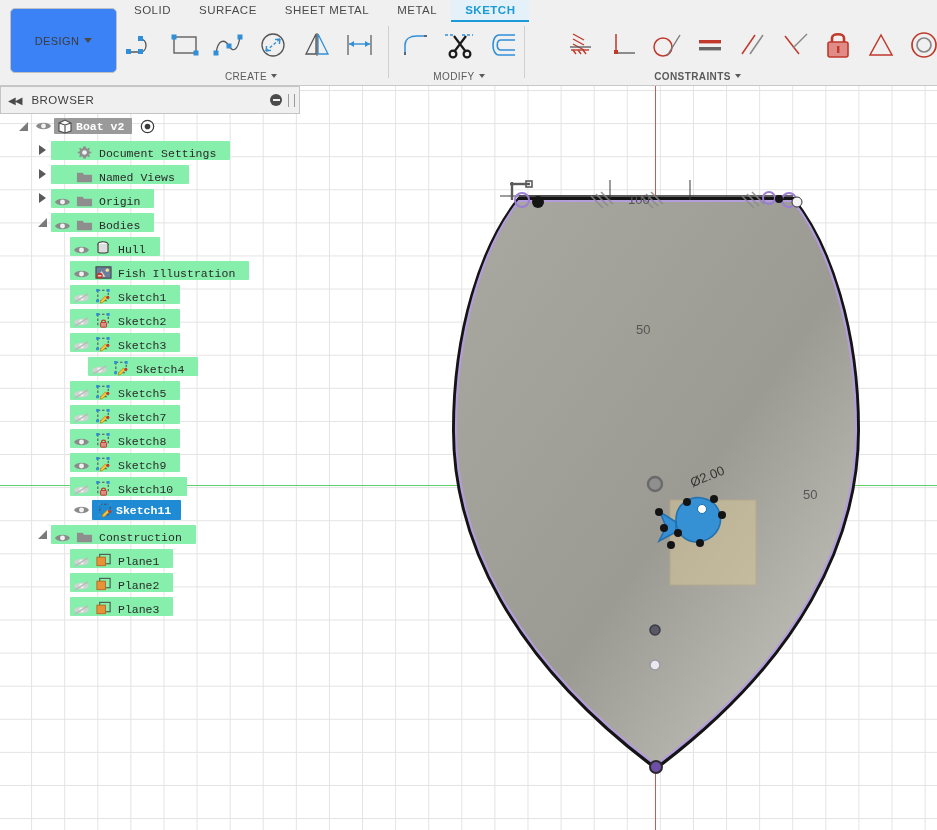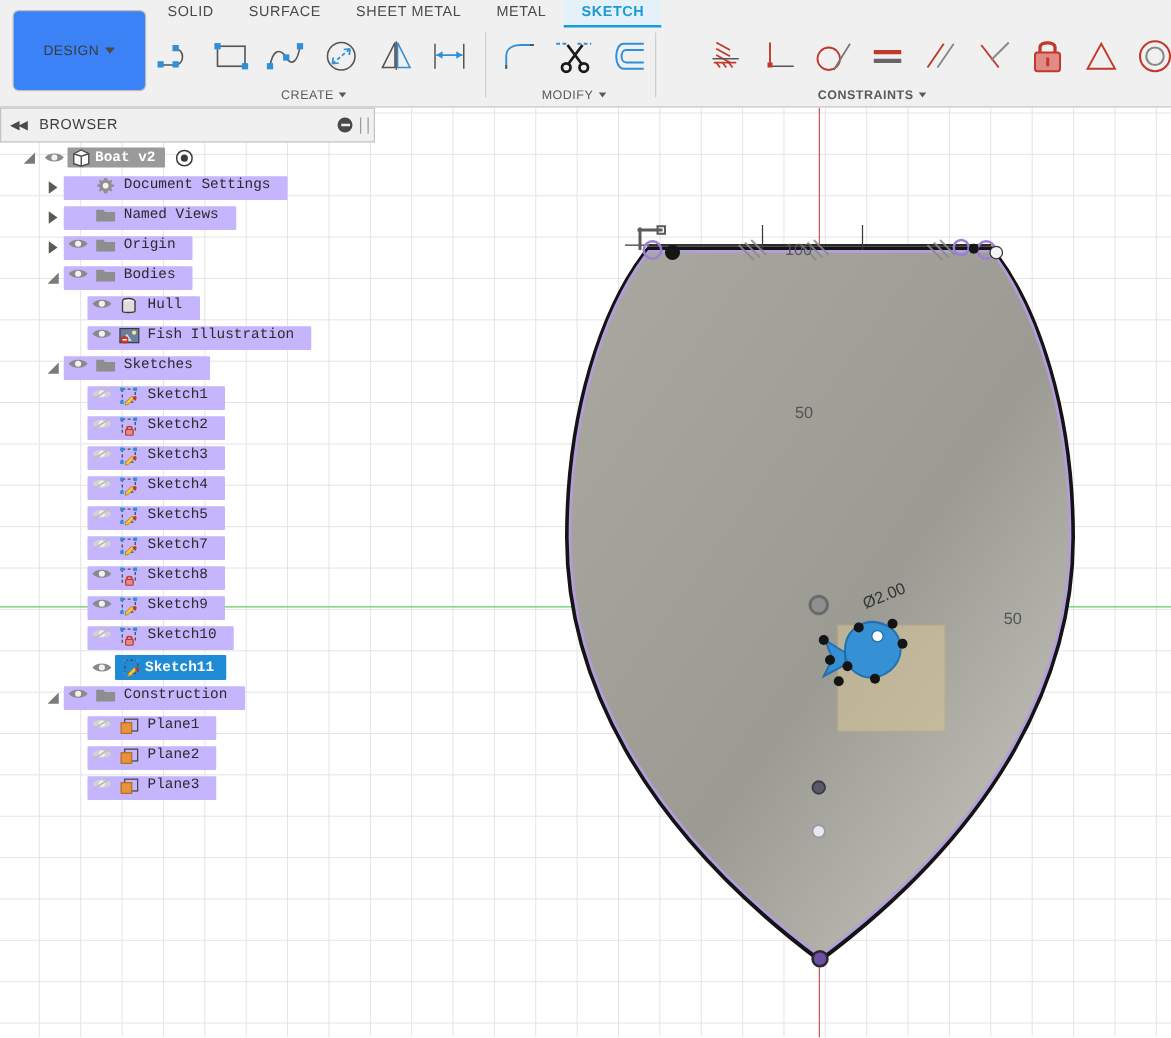--- a/index.html
+++ b/index.html
@@ -56,21 +56,21 @@
   #browser .btitle{margin-left:10px;font-size:11.5px;color:#3d3d3d;letter-spacing:.5px;}
   #browser .minus{
     position:absolute;right:17px;width:12px;height:12px;border-radius:50%;
     background:#4a4a4a;display:flex;align-items:center;justify-content:center;
   }
   #browser .minus i{display:block;width:7px;height:1.6px;background:#f0f0f0;}
   #browser .grip{position:absolute;right:4px;width:5px;height:13px;border-left:1px solid #9a9a9a;border-right:1px solid #9a9a9a;}
 
   #tree{position:absolute;left:0;top:114px;width:300px;}
   .row{height:24px;display:flex;align-items:center;position:relative;font-size:11.5px;color:#2b2b2b;white-space:nowrap;font-family:Liberation Mono, monospace;}
-  .row .hl{display:flex;align-items:flex-start;background:#c4b5fd;height:19px;border-radius:1px;padding-right:8px;}
+  .row .hl{display:flex;align-items:flex-end;background:#86efac;height:19px;border-radius:1px;padding-right:8px;}
   .arrow{width:18px;display:flex;align-items:center;justify-content:center;}
   .arrow .tri-c{width:0;height:0;border-top:5px solid transparent;border-bottom:5px solid transparent;border-left:7px solid #5a5a5a;}
   .arrow .tri-o{
     width:0;height:0;border-left:9px solid transparent;border-bottom:9px solid #7a7a7a;
   }
   .eye{width:22px;display:flex;align-items:center;justify-content:center;}
   .ico{width:22px;display:flex;align-items:center;justify-content:center;}
   .lbl{padding-left:4px;padding-right:6px;}
   .selbar{background:#1e8bd4;color:#ffffff;font-weight:bold;padding:2px 10px 2px 2px;display:flex;align-items:center;border-radius:1px;}
   .rootbar{background:#9a9a9a;color:#ffffff;font-weight:bold;display:flex;align-items:center;padding-right:8px;border-radius:1px;}
@@ -500,39 +500,20 @@
               <rect x="1" y="1.5" width="16" height="12" fill="#6a7f9c" stroke="#3a3a3a" stroke-width="1"></rect>
               <path d="M2,12 L7,6 L11,12 Z" fill="#dcdcdc"></path>
               <circle cx="13" cy="5" r="1.8" fill="#f6e58d"></circle>
               <circle cx="5" cy="11" r="3.2" fill="#c0392b"></circle>
               <path d="M3.2,11 L6.8,11" stroke="#fff" stroke-width="1.2"></path>
             </svg>
           </span>
           <span class="lbl">Fish Illustration</span>
         </span>
       </div>
-      <div class="row" style="padding-left: 33px;">
-        <span class="arrow">
-          <i class="tri-o"></i>
-        </span>
-        <span class="hl">
-          <span class="eye">
-            <svg width="17" height="12" viewBox="0 0 18 12">
-              <path d="M1,6 C4,1.5 14,1.5 17,6 C14,10.5 4,10.5 1,6 Z" fill="#8a8a8a"></path>
-              <circle cx="9" cy="6" r="2.6" fill="#f2f2f2"></circle>
-            </svg>
-          </span>
-          <span class="ico">
-            <svg width="17" height="14" viewBox="0 0 18 14">
-              <path d="M1,3 L1,12.5 L17,12.5 L17,4.5 L8.5,4.5 L7,2.5 L1,2.5 Z" fill="#8e8e8e"></path>
-            </svg>
-          </span>
-          <span class="lbl">Sketches</span>
-        </span>
-      </div>
       <div class="row" style="padding-left: 52px;">
         <span class="arrow"></span>
         <span class="hl">
           <span class="eye">
             <svg width="17" height="12" viewBox="0 0 18 12">
               <path d="M1,6 C4,1.5 14,1.5 17,6 C14,10.5 4,10.5 1,6 Z" fill="#d2d2d2"></path>
               <circle cx="9" cy="6" r="2.6" fill="#f2f2f2"></circle>
               <path d="M2,10.5 L16,1.5" stroke="#bdbdbd" stroke-width="1.6"></path>
             </svg>
           </span>
@@ -590,21 +571,21 @@
               <rect x="1.2" y="0.6" width="3" height="3" fill="#2f8fd8"></rect>
               <rect x="12.5" y="0.6" width="3" height="3" fill="#2f8fd8"></rect>
               <rect x="1.2" y="11.6" width="3" height="3" fill="#2f8fd8"></rect>
               <path d="M6,13 L11,8 L13,10 L8,15 L5.5,15.5 Z" fill="#f5c542" stroke="#b8860b" stroke-width="0.8"></path>
               <circle cx="13.6" cy="9.4" r="1.6" fill="#c0392b"></circle>
             </svg>
           </span>
           <span class="lbl">Sketch3</span>
         </span>
       </div>
-      <div class="row" style="padding-left: 52px;">
+      <div class="row" style="padding-left: 52px; margin-left: 18px;">
         <span class="arrow"></span>
         <span class="hl">
           <span class="eye">
             <svg width="17" height="12" viewBox="0 0 18 12">
               <path d="M1,6 C4,1.5 14,1.5 17,6 C14,10.5 4,10.5 1,6 Z" fill="#d2d2d2"></path>
               <circle cx="9" cy="6" r="2.6" fill="#f2f2f2"></circle>
               <path d="M2,10.5 L16,1.5" stroke="#bdbdbd" stroke-width="1.6"></path>
             </svg>
           </span>
           <span class="ico">

